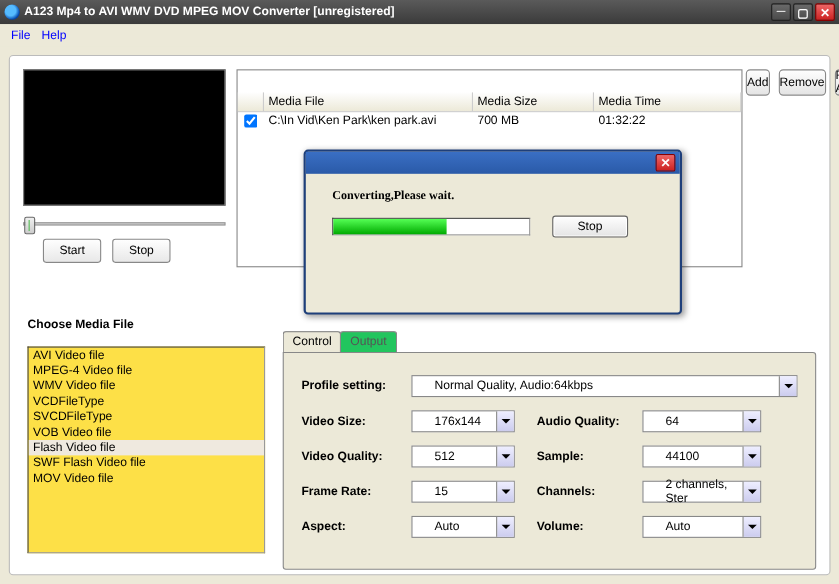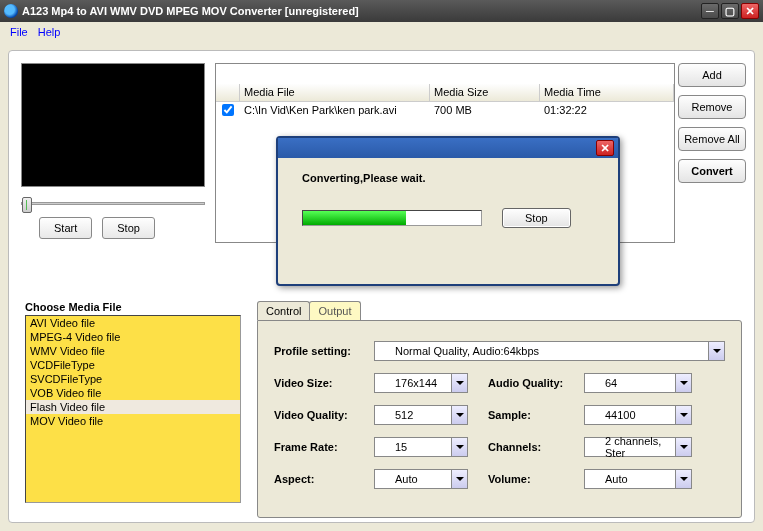--- a/index.html
+++ b/index.html
@@ -26,48 +26,48 @@
 .prev-btns { position:absolute; left:30px; top:166px; display:flex; gap:10px; }
 .btn { background:linear-gradient(#fefefe,#e8e8e8); border:1px solid #888; border-radius:3px; padding:3px 14px; cursor:pointer; height:22px; display:flex; align-items:center; justify-content:center; }
 
 .table-wrap { position:absolute; left:206px; top:12px; width:460px; height:180px; border:1px solid #888; background:#fff; overflow:hidden;}
 .table-head { display:flex; height:18px; background:linear-gradient(#fefefe,#ece9d8); border-bottom:1px solid #ccc;margin-top:20px;}
 .th { border-right:1px solid #ccc; padding:2px 4px; }
 .th.chk{width:24px;} .th.mf{width:190px;} .th.ms{width:110px;} .th.mt{flex:1;}
 .trow { display:flex; height:18px; }
 .td{ padding:2px 4px; } .td.chk{width:24px;text-align:center;} .td.mf{width:190px;} .td.ms{width:110px;} .td.mt{flex:1;}
 
-.rightbtns { position:absolute; right:8px; top:12px; width:68px; display:flex; flex-direction:column; gap:8px;justify-content:space-between;}
+.rightbtns { position:absolute; right:8px; top:12px; width:68px; display:flex; flex-direction:row; gap:8px;justify-content:space-between;}
 .rbtn { background:linear-gradient(#fefefe,#e4e4e4); border:1px solid #888; border-radius:4px; height:24px; display:flex; align-items:center; justify-content:center; cursor:pointer;}
 .rbtn.convert{font-weight:bold; }
 
 .group-title{font-weight:bold;}
-.choose-label{position:absolute;left:16px;top:250px;}
+.choose-label{position:absolute;left:16px;top:238px;}
 .choose-list{position:absolute;left:16px;top:264px;width:216px;height:188px;border:1px inset #999;background:#fde047;overflow:hidden;}
 .choose-list div{padding:1px 4px;}
 .choose-list .sel{background:#efe9df;}
 
 .tabs{position:absolute;left:248px;top:250px;display:flex;}
 .tab{border:1px solid #888;border-bottom:none;border-radius:3px 3px 0 0;padding:3px 8px;background:#ece9d8;margin-right:-1px;cursor:pointer;}
-.tab.inactive{background:#fef9c3;color:#555;}
+.tab.inactive{background:#22c55e;color:#555;}
 .tabpanel{position:absolute;left:248px;top:269px;right:12px;height:198px;border:1px solid #888;background:#ece9d8;border-radius:0 3px 3px 3px;padding:14px 16px;}
 .formrow{display:flex;align-items:center;margin:6px 0 12px 0;gap:6px;}
 .formrow label{font-weight:bold;width:94px;}
 .formrow label.r{width:90px;margin-left:14px;}
 .select{background:#fff;border:1px solid #888;height:20px;display:flex;align-items:center;padding:0 20px;position:relative;}
 .select .arrow{position:absolute;right:0;top:0;width:16px;height:100%;background:linear-gradient(#eef,#cce);border-left:1px solid #888;display:flex;align-items:center;justify-content:center;}
 .select .arrow::after{content:'';border:4px solid transparent;border-top:4px solid #000;margin-top:3px;}
 .select.wide{flex:1;}
 .select.s1{width:94px;} .select.s2{width:108px;}
 
 .dialog{position:absolute;left:276px;top:136px;width:344px;height:150px;background:#ece9d8;border:2px solid #1e3f7a;border-radius:4px;box-shadow:2px 2px 6px rgba(0,0,0,.4);}
 .dialog .dtitle{height:20px;background:linear-gradient(#3a6fc4,#2a5aa8);display:flex;justify-content:flex-end;align-items:center;padding:0 4px;}
 .dclose{width:18px;height:16px;background:linear-gradient(#e66,#c22);border:1px solid #800;border-radius:2px;color:#fff;display:flex;align-items:center;justify-content:center;font-weight:bold;cursor:pointer;}
 .dbody{padding:14px 24px;}
-.dmsg{font-weight:bold;margin-bottom:24px;}
+.dmsg{font-weight:bold;margin-bottom:12px;font-family:Liberation Serif, serif;}
 .drow{display:flex;align-items:center;gap:20px;}
 .progress{width:180px;height:16px;border:1px inset #999;background:#fff;position:relative;}
 .progress .fill{position:absolute;left:0;top:0;bottom:0;width:58%;background:linear-gradient(#5f5,#0a0);}
 .dbtn{background:linear-gradient(#fefefe,#e4e4e4);border:1px solid #666;border-radius:3px;padding:3px 22px;cursor:pointer;box-shadow:inset 0 0 0 1px #fff;}
 
 input[type=checkbox]{width:12px;height:12px;}
 </style>
 </head>
 <body>
 
@@ -121,20 +121,21 @@
 
   <div class="group-title choose-label">Choose Media File</div>
   <div class="choose-list" id="choose-list">
       <div>AVI Video file</div>
       <div>MPEG-4 Video file</div>
       <div>WMV Video file</div>
       <div>VCDFileType</div>
       <div>SVCDFileType</div>
       <div>VOB Video file</div>
       <div class="sel">Flash Video file</div>
+      <div>SWF Flash Video file</div>
       <div>MOV Video file</div>
     </div>
 
   <div class="tabs">
     <div class="tab">Control</div>
     <div class="tab inactive">Output</div>
   </div>
   <div class="tabpanel">
     <div class="formrow">
       <label>Profile setting:</label>

